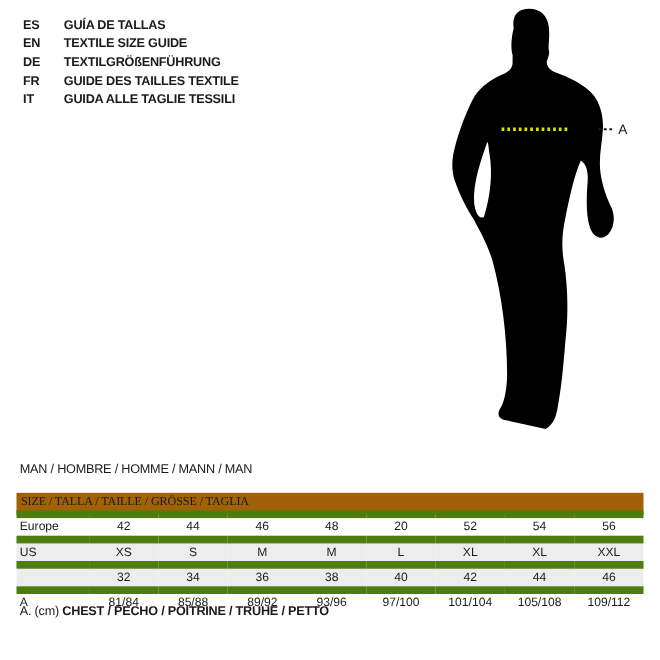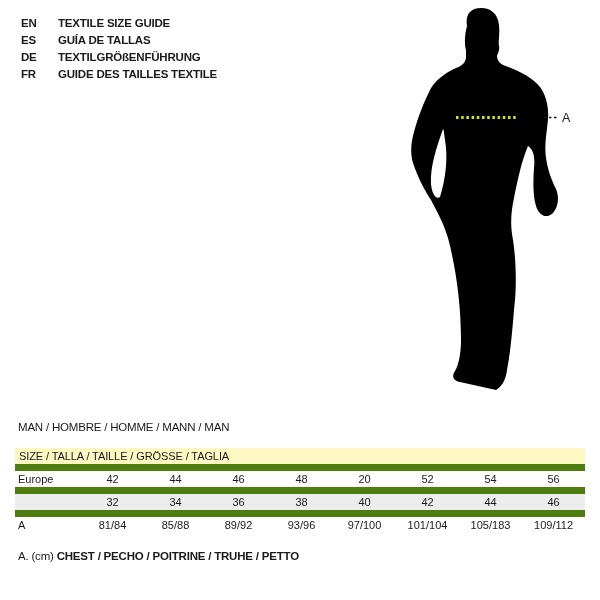--- a/index.html
+++ b/index.html
@@ -41,34 +41,38 @@
   }
   .footnote .prefix{font-weight:400;}
   .footnote .main{font-weight:700;}
   svg text{font-family:"Liberation Sans",sans-serif;}
 </style>
 </head>
 <body>
 
 <div class="lang-block">
     <div class="lang-row">
+      <span class="lang-code">ES</span>
+      <span>GUÍA DE TALLAS</span>
+    </div>
+    <div class="lang-row">
       <span class="lang-code">EN</span>
       <span>TEXTILE SIZE GUIDE</span>
-    </div>
-    <div class="lang-row">
-      <span class="lang-code">ES</span>
-      <span>GUÍA DE TALLAS</span>
     </div>
     <div class="lang-row">
       <span class="lang-code">DE</span>
       <span>TEXTILGRÖßENFÜHRUNG</span>
     </div>
     <div class="lang-row">
       <span class="lang-code">FR</span>
       <span>GUIDE DES TAILLES TEXTILE</span>
+    </div>
+    <div class="lang-row">
+      <span class="lang-code">IT</span>
+      <span>GUIDA ALLE TAGLIE TESSILI</span>
     </div>
   </div>
 
 <div class="categories">
   </div>
 
 <div class="figure-wrap">
   <svg width="200" height="400" viewBox="400 0 200 400">
     <path d="
       M 467,26
@@ -116,55 +120,66 @@
 
 <div class="section-title">MAN / HOMBRE / HOMME / MANN / MAN</div>
 
 <table class="size-table">
   <colgroup>
     <col style="width:66px">
     <col span="8" style="width:63px">
   </colgroup>
   <thead>
     <tr>
-      <th colspan="9" style="background: #fef9c3;">SIZE / TALLA / TAILLE / GRÖSSE / TAGLIA</th>
+      <th colspan="9" style="background: #a16207; font-family: Liberation Serif, serif;">SIZE / TALLA / TAILLE / GRÖSSE / TAGLIA</th>
     </tr>
   </thead>
   <tbody>
       <tr>
         <td class="lbl">Europe</td>
         <td>42</td>
         <td>44</td>
         <td>46</td>
         <td>48</td>
         <td>20</td>
         <td>52</td>
         <td>54</td>
         <td>56</td>
+      </tr>
+      <tr style="background: rgb(237, 237, 237);">
+        <td class="lbl">US</td>
+        <td>XS</td>
+        <td>S</td>
+        <td>M</td>
+        <td>M</td>
+        <td>L</td>
+        <td>XL</td>
+        <td>XL</td>
+        <td>XXL</td>
       </tr>
       <tr style="background: rgb(237, 237, 237);">
         <td class="lbl"></td>
         <td>32</td>
         <td>34</td>
         <td>36</td>
         <td>38</td>
         <td>40</td>
         <td>42</td>
         <td>44</td>
         <td>46</td>
       </tr>
       <tr>
         <td class="lbl">A</td>
         <td>81/84</td>
         <td>85/88</td>
         <td>89/92</td>
         <td>93/96</td>
         <td>97/100</td>
         <td>101/104</td>
-        <td>105/183</td>
+        <td>105/108</td>
         <td>109/112</td>
       </tr>
     </tbody>
 </table>
 
 <div class="footnote">
   <span class="prefix">A. (cm)</span>
   <span class="main">CHEST / PECHO / POITRINE / TRUHE / PETTO</span>
 </div>
 

